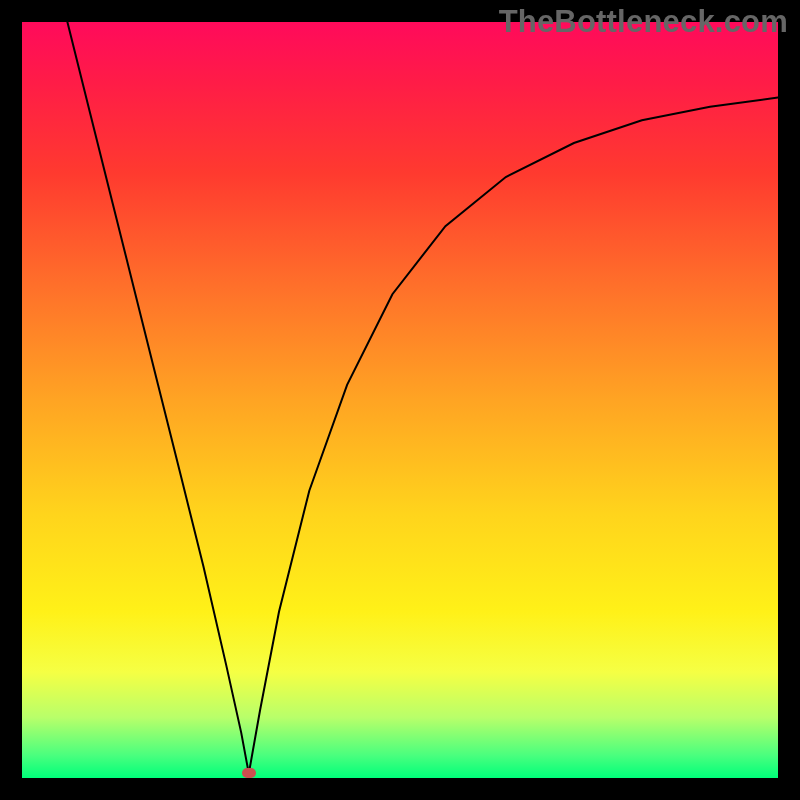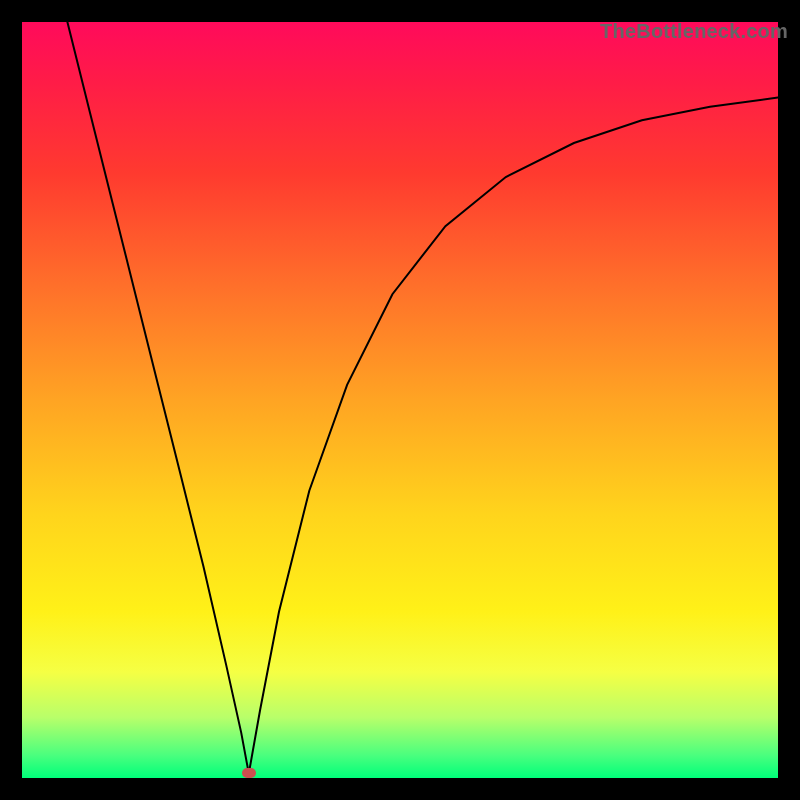--- a/index.html
+++ b/index.html
@@ -5,24 +5,24 @@
   * { margin: 0; padding: 0; box-sizing: border-box; }
   html, body { width: 800px; height: 800px; overflow: hidden; background: #000; }
   .frame {
     position: relative;
     width: 800px;
     height: 800px;
     background: #000;
   }
   .watermark {
     position: absolute;
-    top: 20px;
+    top: 4px;
     right: 12px;
     font-family: Arial, Helvetica, sans-serif;
-    font-size: 20px;
+    font-size: 31px;
     font-weight: 600;
     color: #666;
     letter-spacing: 0.2px;
     z-index: 50;
   }
   .plot {
     position: absolute;
     left: 22px;
     top: 22px;
     width: 756px;

